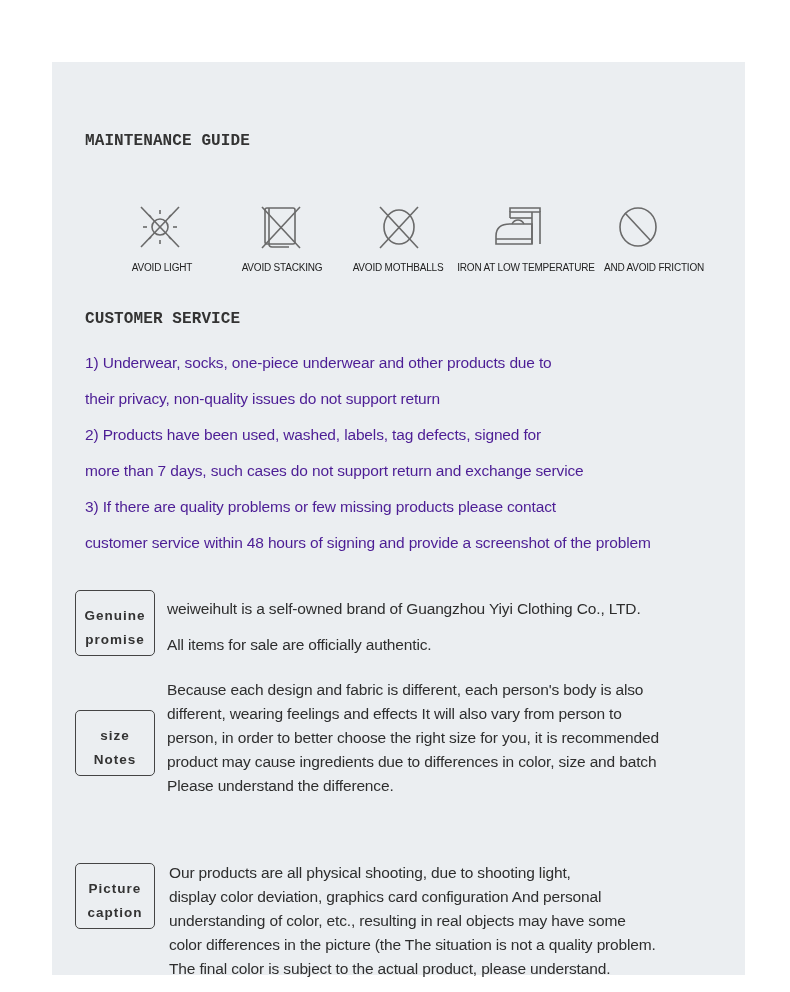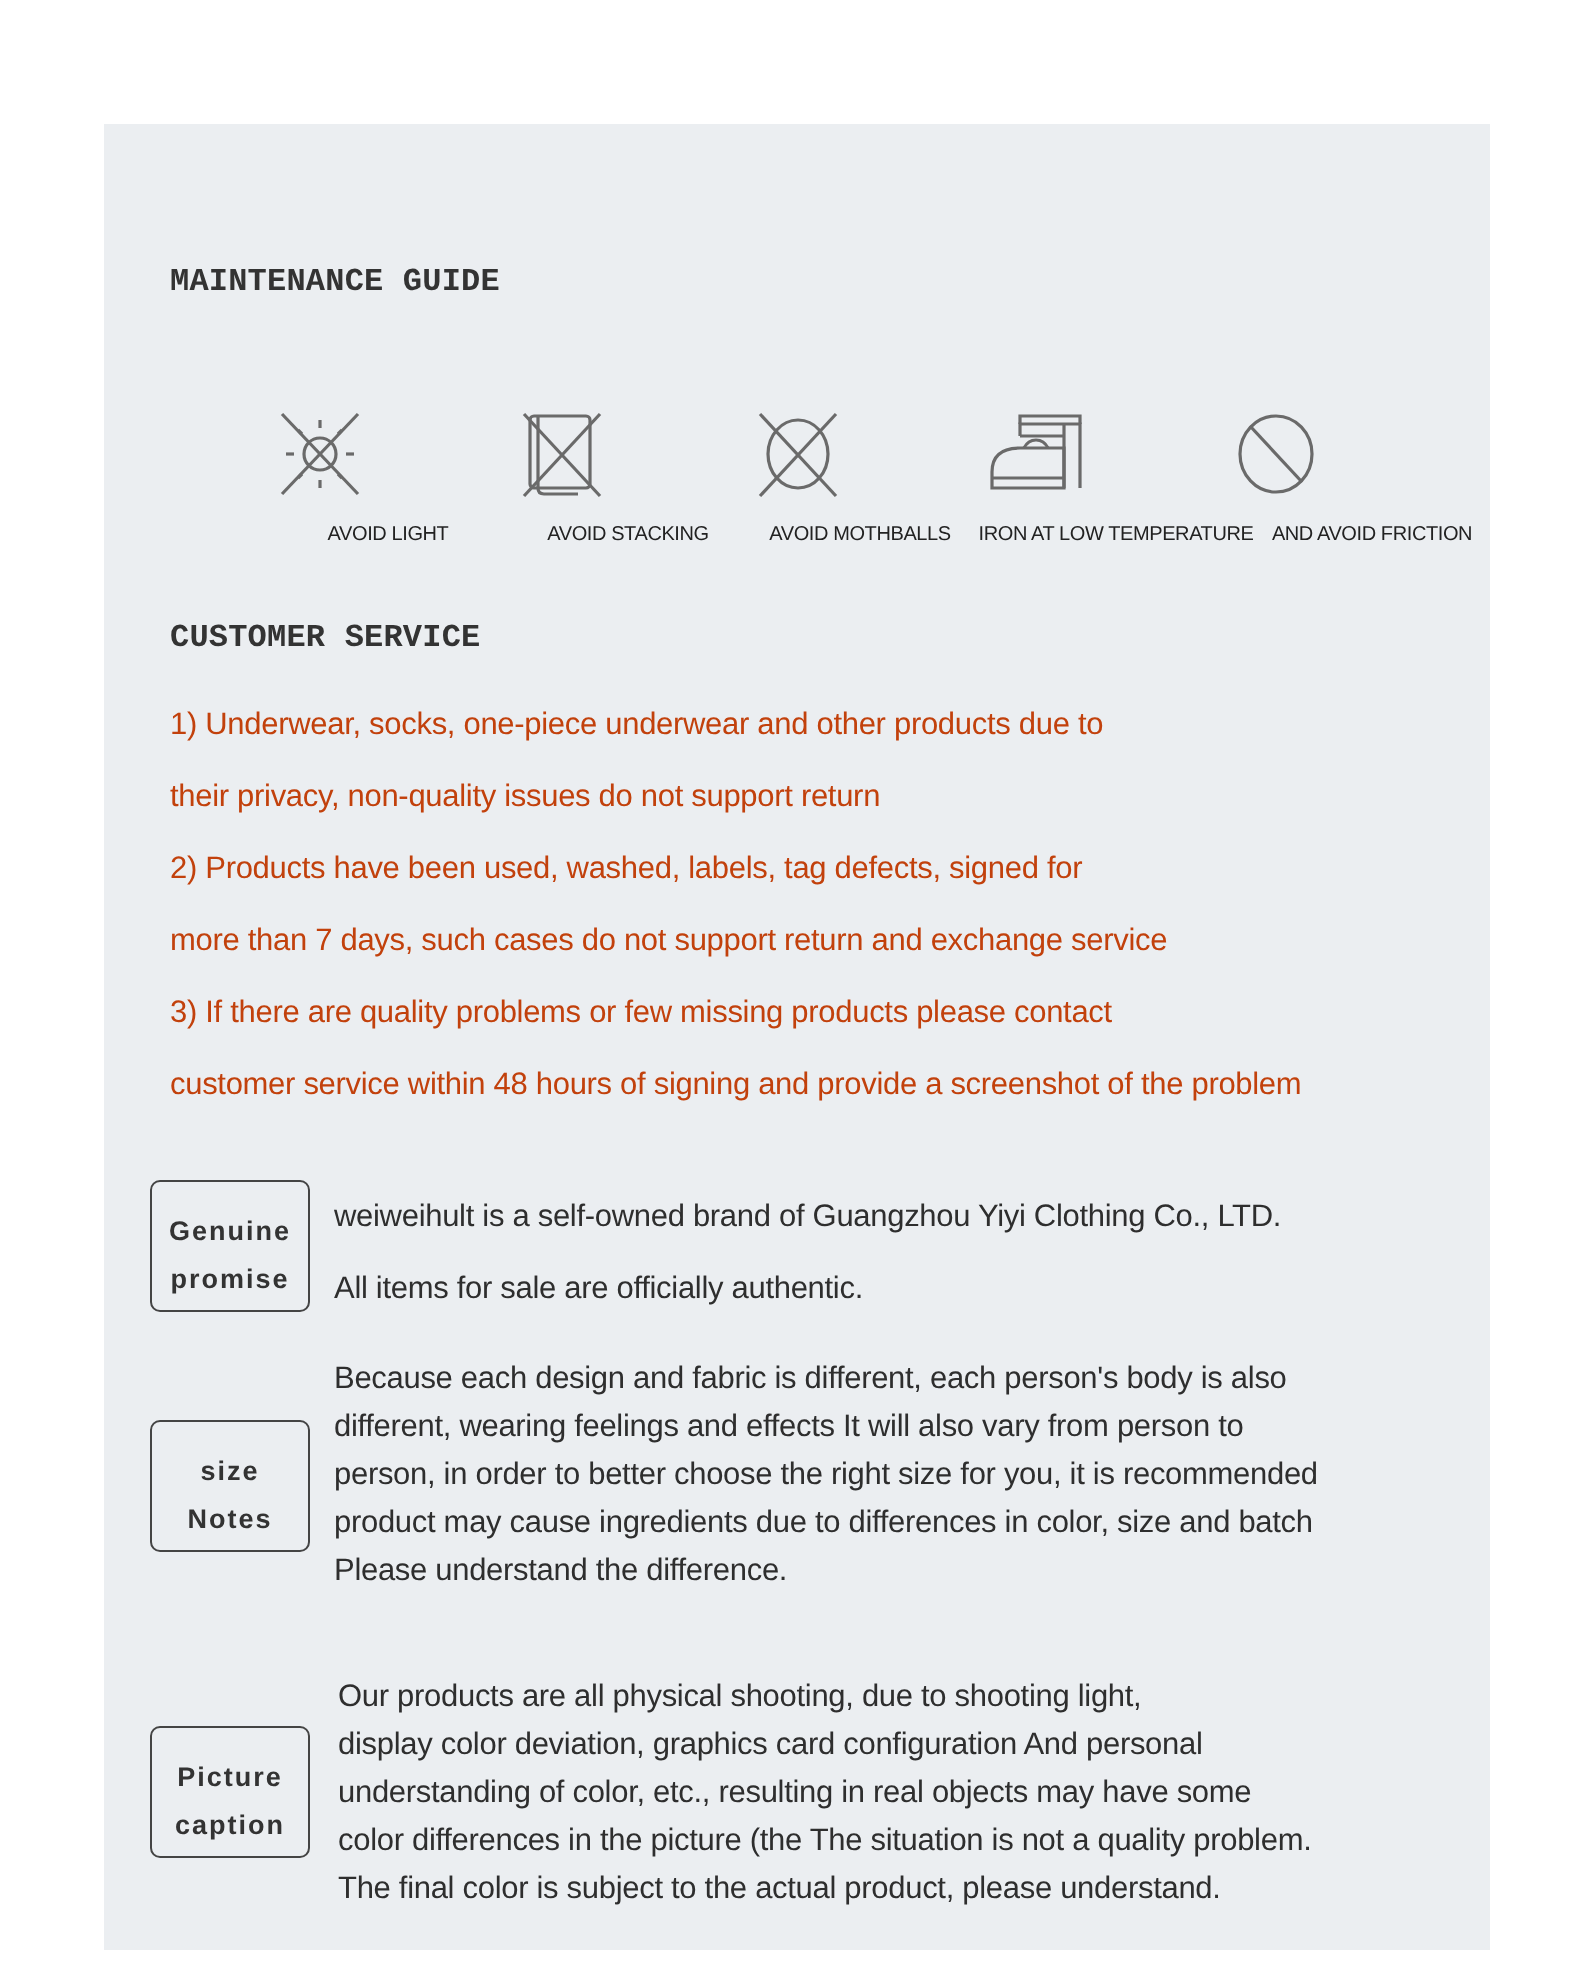--- a/index.html
+++ b/index.html
@@ -2,22 +2,22 @@
 <html><head>
 <meta charset="utf-8">
 <style>
   html, body { margin: 0; padding: 0; background: #ffffff; }
   body { width: 790px; height: 992px; position: relative; overflow: hidden;
          font-family: "Liberation Sans", "DejaVu Sans", sans-serif; color: #2b2b2b; }
   .panel { position: absolute; left: 52px; top: 62px; width: 693px; height: 913px; background: #ebeef1; }
   .h2 { position: absolute; left: 85px; font-size: 16px; font-weight: bold; color: #333; letter-spacing: 0.1px; font-family: Liberation Mono, monospace; }
   .icon-cell { position: absolute; top: 204px; text-align: center; }
   .icon-cell svg { display: block; margin: 0 auto; }
-  .icon-label { position: absolute; top: 262px; font-size: 10px; color: #222; white-space: nowrap; transform: translateX(-50%); letter-spacing: -0.2px; margin-left: 32px; }
-  .line { position: absolute; left: 85px; font-size: 15.5px; color: #c2410c; white-space: nowrap; letter-spacing: -0.15px; }
+  .icon-label { position: absolute; top: 262px; font-size: 10px; color: #222; white-space: nowrap; transform: translateX(-50%); letter-spacing: -0.2px; }
+  .line { position: absolute; left: 85px; font-size: 15.5px; color: #4c1d95; white-space: nowrap; letter-spacing: -0.15px; }
   .tag { position: absolute; left: 75px; width: 80px; border: 1px solid #444; border-radius: 5px;
          font-size: 13.5px; font-weight: bold; color: #333; text-align: center; line-height: 24px; letter-spacing: 1px; box-sizing: border-box; padding-top: 13px; padding-bottom: 3px; }
   .para { position: absolute; font-size: 15.5px; color: #2e2e2e; line-height: 24px; letter-spacing: -0.15px; }
   .para div { white-space: nowrap; }
 </style>
 </head>
 <body>
 
 <div class="panel"></div>
 
@@ -106,19 +106,19 @@
   <div>different, wearing feelings and effects It will also vary from person to</div>
   <div>person, in order to better choose the right size for you, it is recommended</div>
   <div>product may cause ingredients due to differences in color, size and batch</div>
   <div>Please understand the difference.</div>
 </div>
 
 <div class="tag" style="top:863px;">
   <div>Picture</div>
   <div>caption</div>
 </div>
-<div class="para" style="left:169px; top:837px;">
+<div class="para" style="left:169px; top:861px;">
   <div>Our products are all physical shooting, due to shooting light,</div>
   <div>display color deviation, graphics card configuration And personal</div>
   <div>understanding of color, etc., resulting in real objects may have some</div>
   <div>color differences in the picture (the The situation is not a quality  problem.</div>
   <div>The final color is subject to the actual product, please understand.</div>
 </div>
 
 </body></html>

